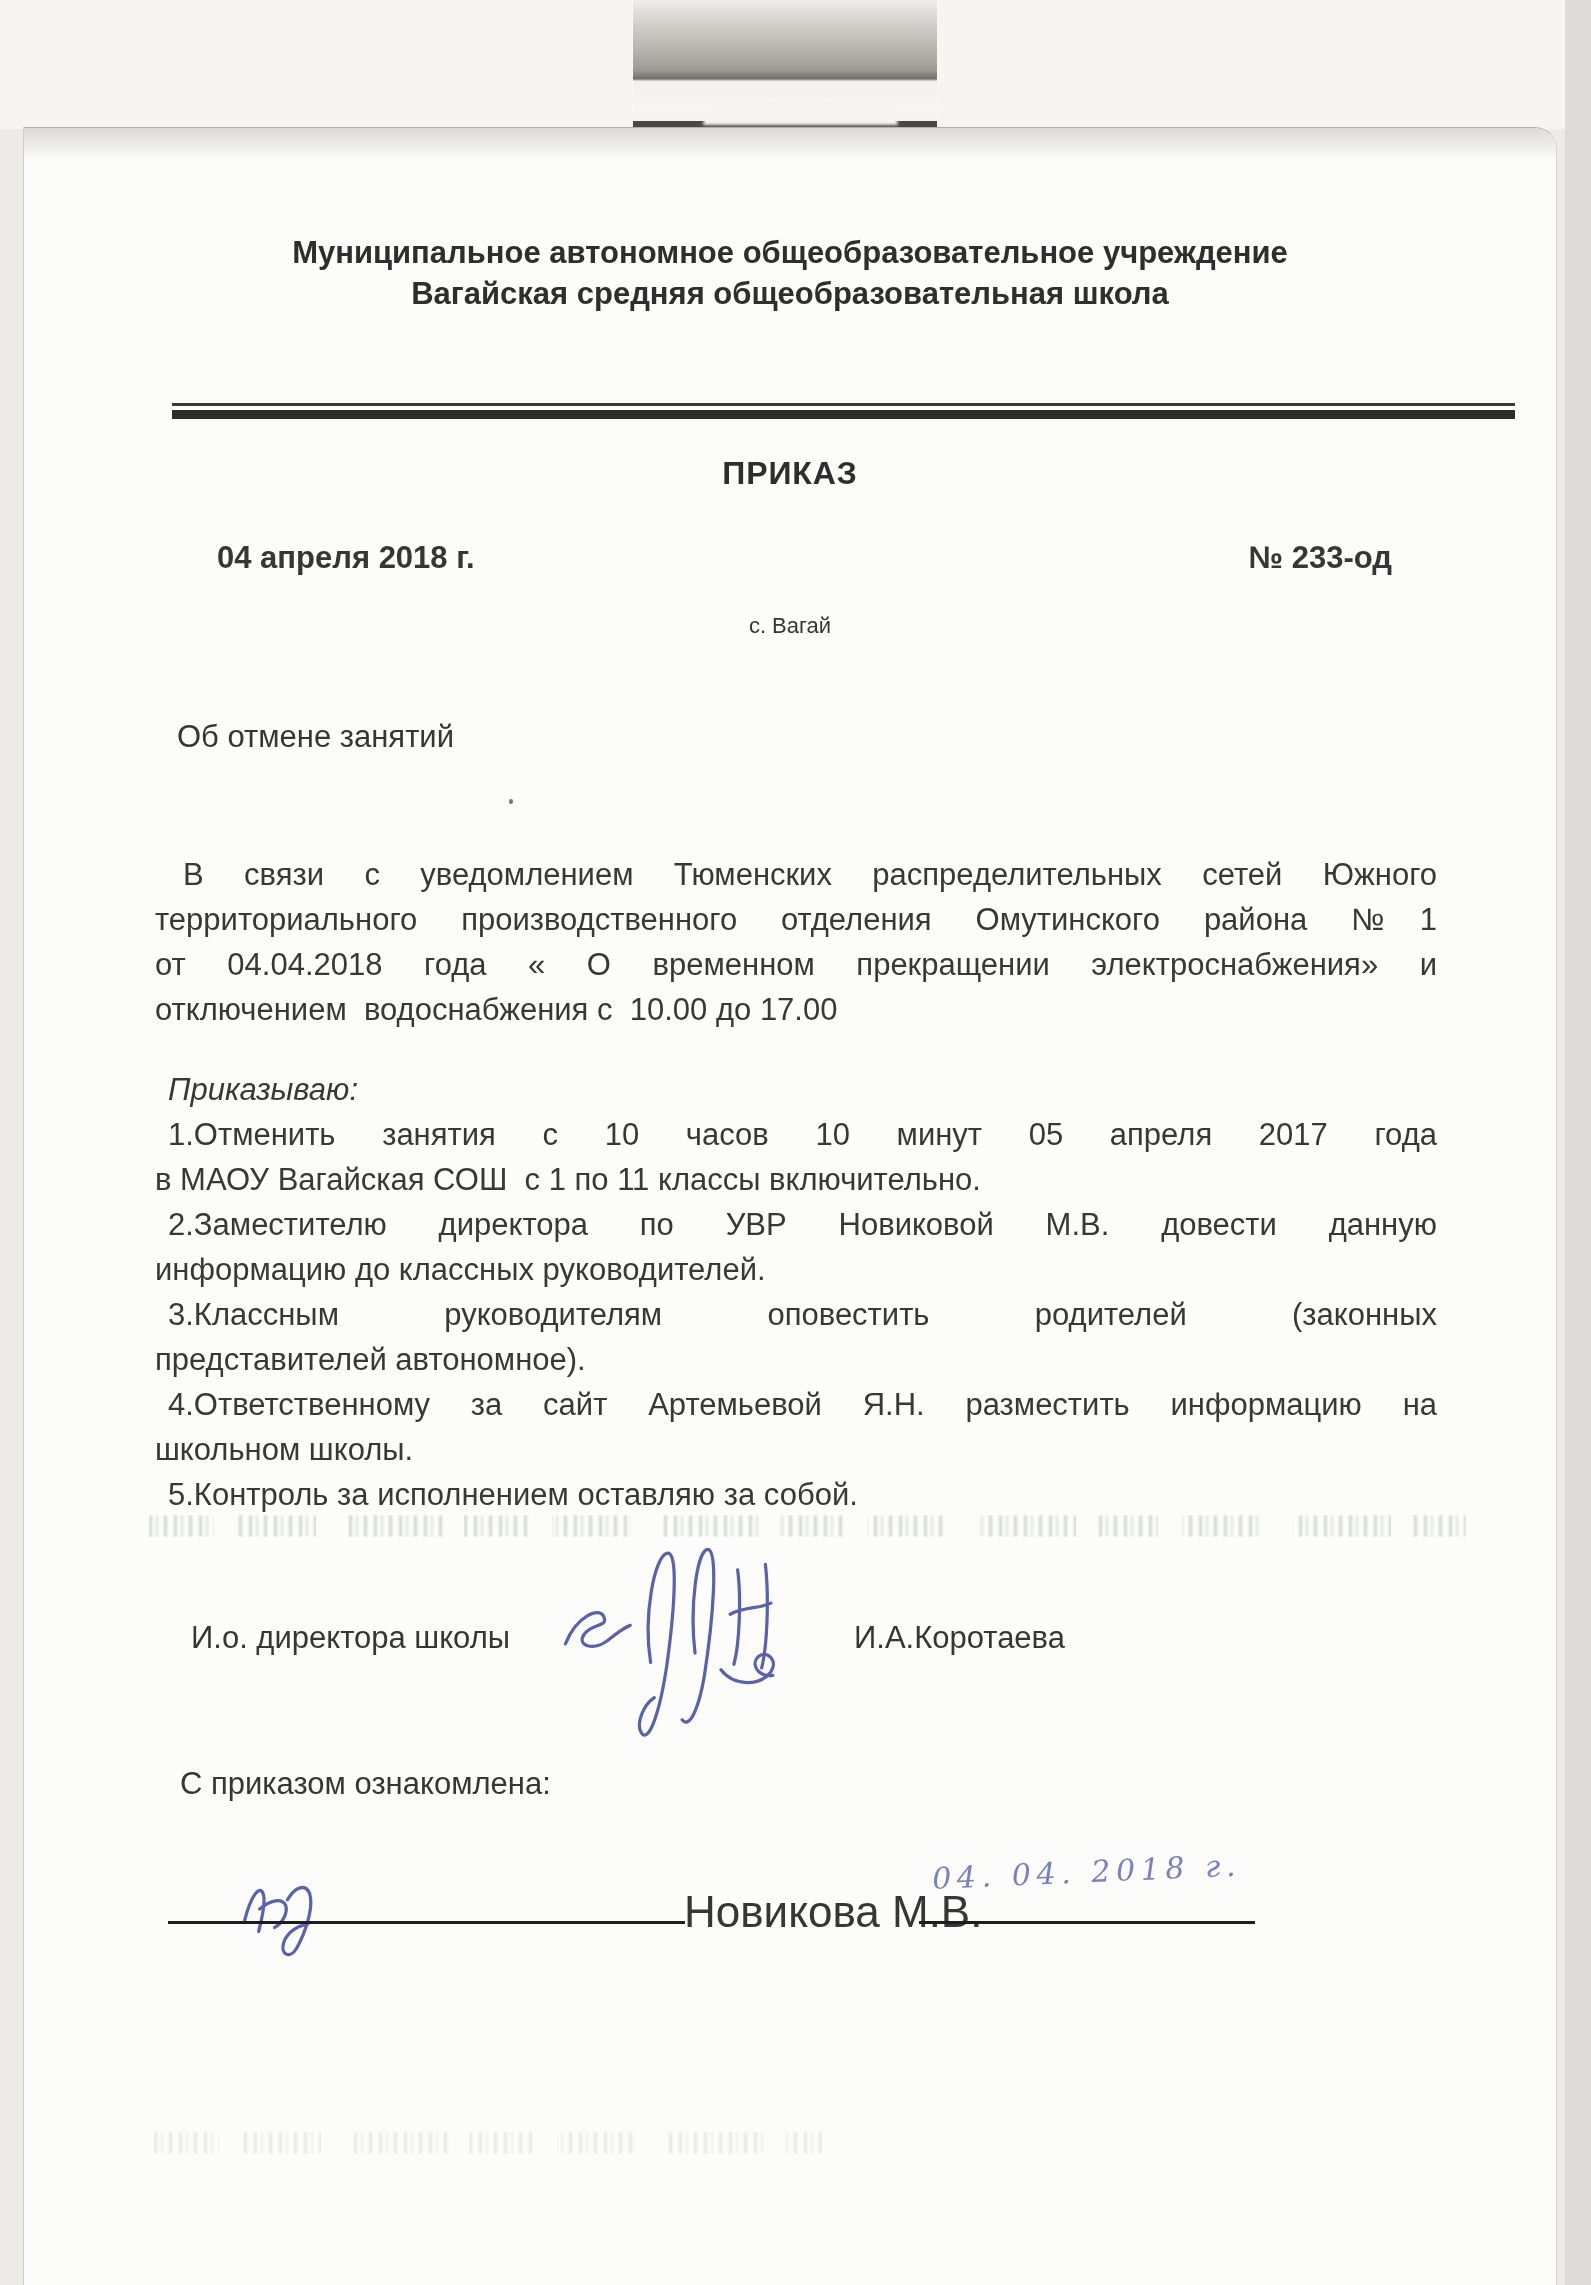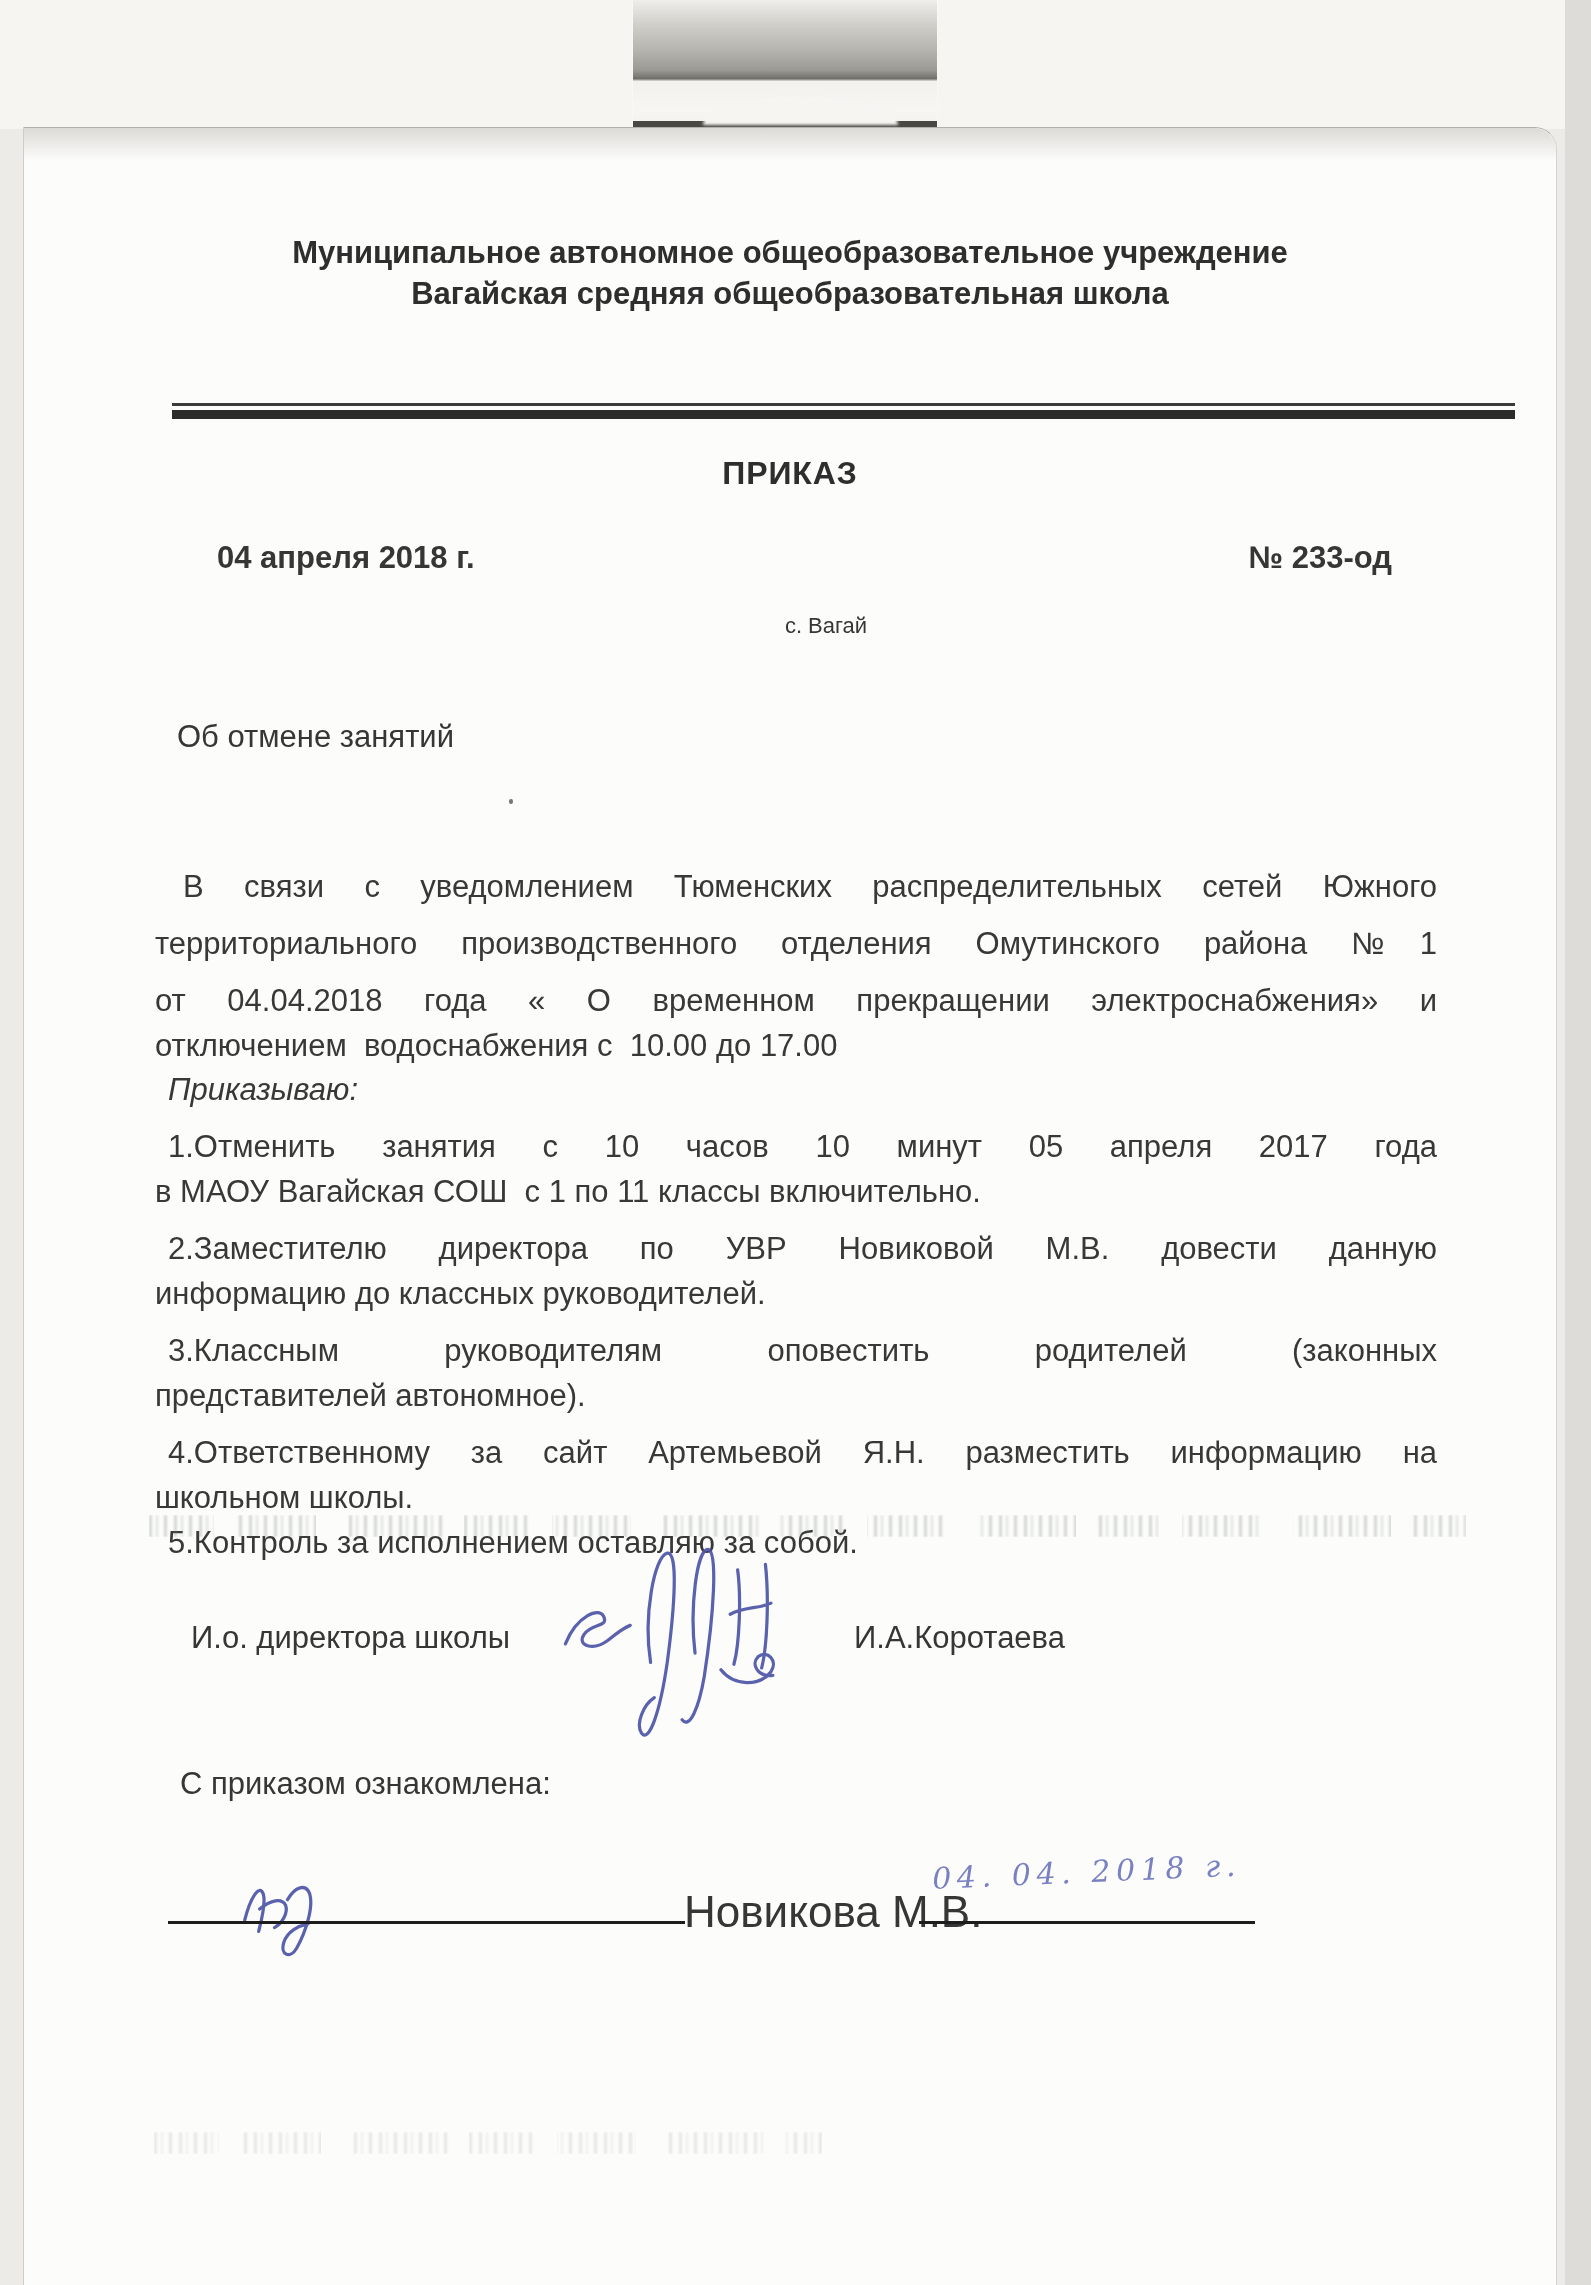--- a/index.html
+++ b/index.html
@@ -44,26 +44,26 @@
   }
   
   .abs { position:absolute; }
   .org { top:104px; left:0; width:100%; text-align:center; font-weight:bold; font-size:31px; line-height:41px; color:#2e2e2e; }
   .rule { top:275px; left:148px; width:1343px; }
   .rule-thin  { height:2.8px; background:#3a3a38; }
   .rule-gap   { height:4.6px; }
   .rule-thick { height:8.3px; background:#2c2c2a; }
   .doctype { top:327px; left:0; width:100%; text-align:center; font-weight:bold; font-size:32px; letter-spacing:0.9px; color:#2e2e2e; }
   .meta-row { top:412px; left:193px; width:1175px; display:flex; justify-content:space-between; font-size:31px;font-weight:bold; }
-  .place { top:485px; left:0; width:100%; text-align:center; font-size:22px;padding-left:36px; }
+  .place { top:485px; left:0; width:100%; text-align:center; font-size:22px; }
   .subject { top:591px; left:153px; font-size:31px; }
   .bodytext { left:131px; width:1282px; font-size:31px; line-height:45px; color:#383838; }
   .intro { top:724px; }
   .orders { top:922px; }
-  .jline { text-align:justify; text-align-last:justify;margin-top:12px; }
+  .jline { text-align:justify; text-align-last:justify; }
   .plain { white-space:pre-wrap; }
   .ind30 { text-indent:28px; }
   .ind14 { text-indent:13px; }
   .gap18 { margin-top:16.7px;font-style:italic; }
   
   .ghost {
     position:absolute; height:22px;
     background:repeating-linear-gradient(90deg,
       rgba(118,132,116,.5) 0 2.8px, rgba(0,0,0,0) 2.8px 7.4px,
       rgba(118,132,116,.35) 7.4px 9.3px, rgba(0,0,0,0) 9.3px 15px,

